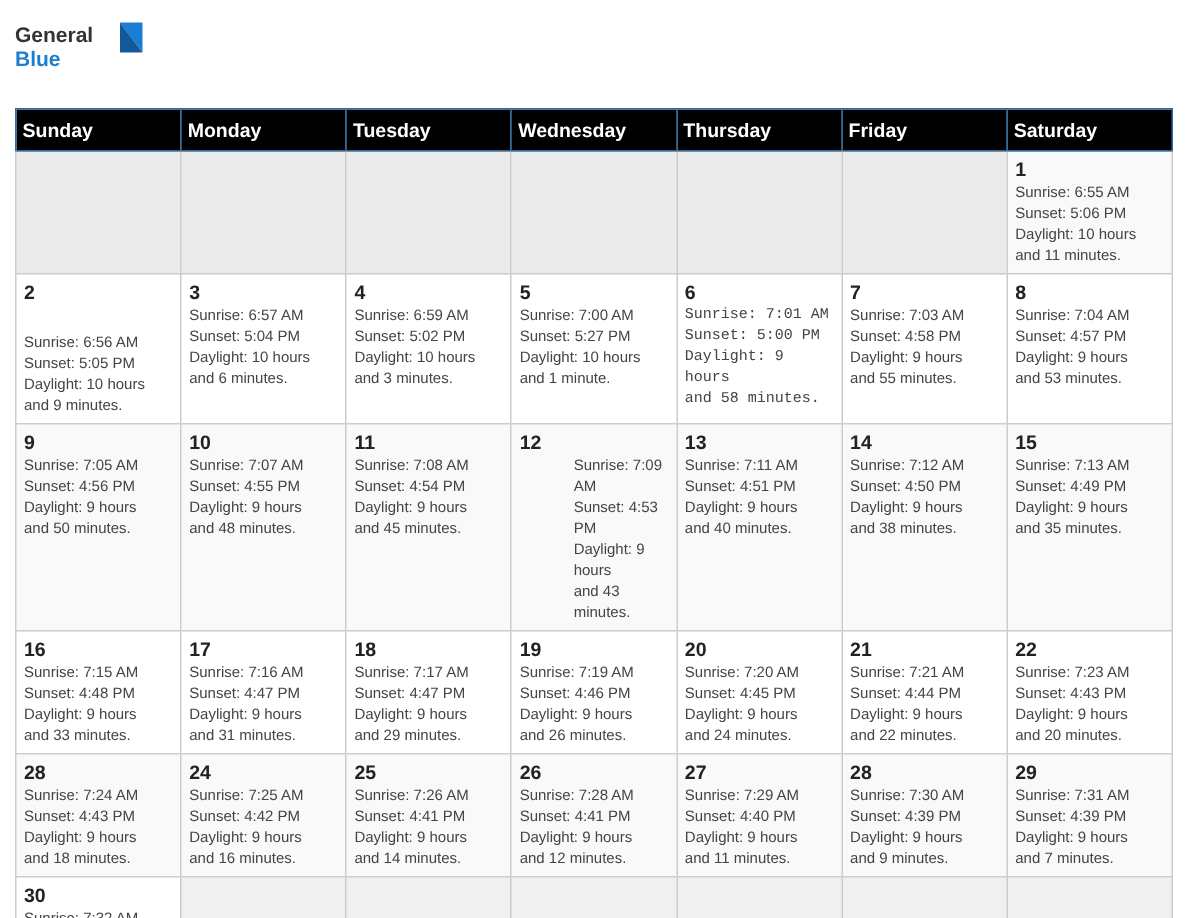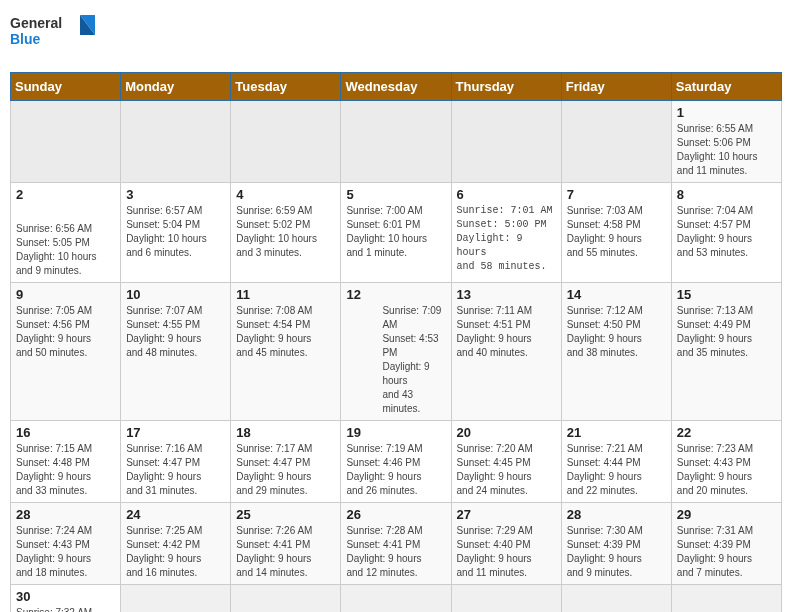--- a/index.html
+++ b/index.html
@@ -32,21 +32,21 @@
     .cal-subtitle {
       font-size: 14px;
       color: #555;
     }
     table {
       width: 100%;
       border-collapse: collapse;
       table-layout: fixed;
     }
     thead th {
-      background-color: #a16207;
+      background-color: #000000;
       color: #fff;
       font-size: 13px;
       font-weight: bold;
       padding: 6px 4px;
       text-align: left;
       border: 1px solid #2e6da4;
     }
     tbody td {
       border: 1px solid #ccc;
       vertical-align: top;
@@ -137,21 +137,21 @@
         <td>
           <div class="day-number">4</div>
           <div class="day-info" style="white-space: pre-line;">Sunrise: 6:59 AM
 Sunset: 5:02 PM
 Daylight: 10 hours
 and 3 minutes.</div>
         </td>
         <td>
           <div class="day-number">5</div>
           <div class="day-info" style="white-space: pre-line;">Sunrise: 7:00 AM
-Sunset: 6:01 PM
+Sunset: 5:27 PM
 Daylight: 10 hours
 and 1 minute.</div>
         </td>
         <td>
           <div class="day-number">6</div>
           <div class="day-info" style="white-space: pre-line; font-family: Liberation Mono, monospace;">Sunrise: 7:01 AM
 Sunset: 5:00 PM
 Daylight: 9 hours
 and 58 minutes.</div>
         </td>

